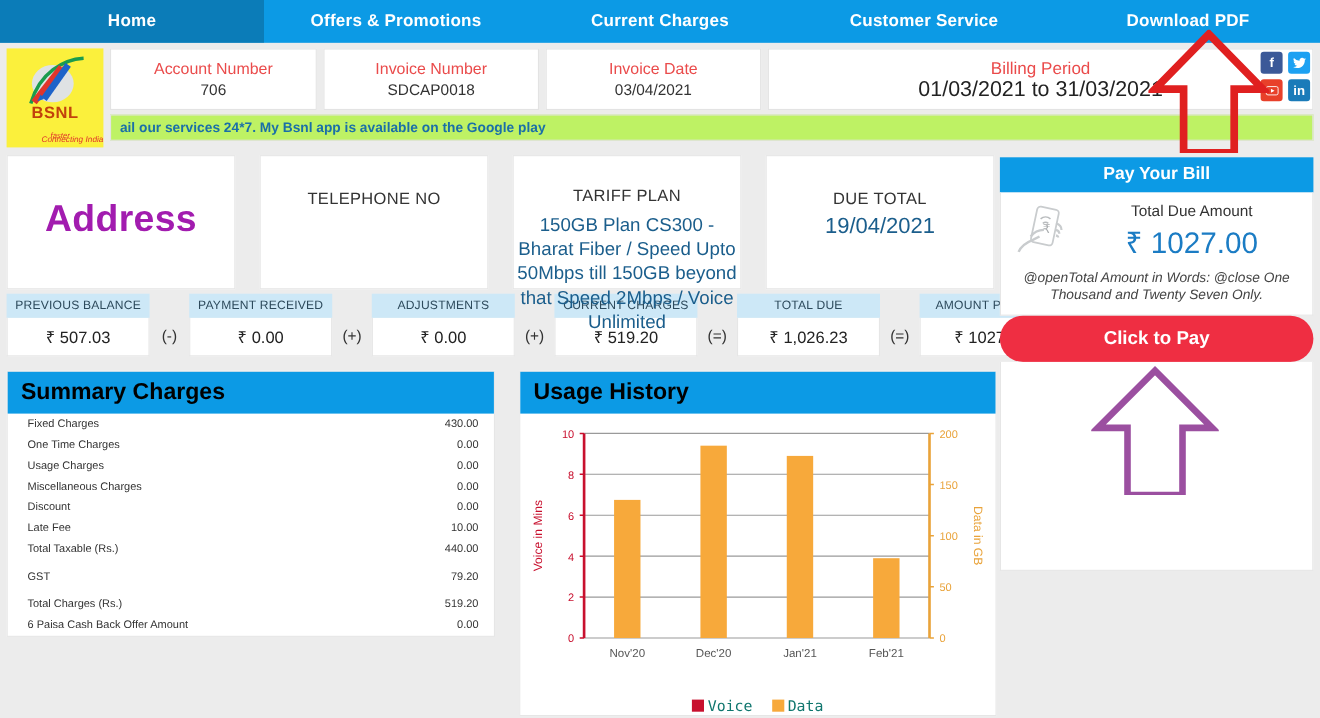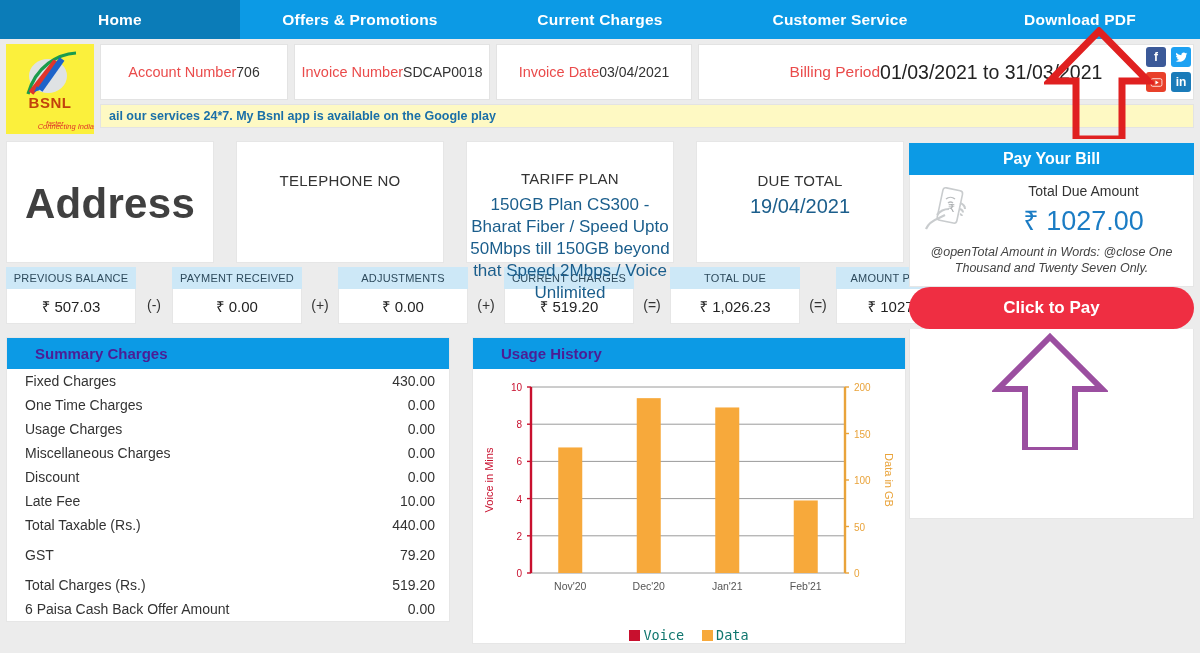--- a/index.html
+++ b/index.html
@@ -44,40 +44,40 @@
   }
   .logo .bsnl-tag2 {
     position: absolute; left: 40px; top: 76px;
     font-size: 7px; color: #e0352b; font-style: italic;
   }
 
   .meta-wrap { flex: 1; display: flex; flex-direction: column; gap: 4px; }
   .meta-row { display: flex; gap: 6px; height: 56px; }
   .meta-cell {
     background: #ffffff; border: 1px solid #e3e3e3;
-    display: flex; align-items: center;
+    display: flex; flex-direction: column; align-items: center;
     justify-content: center; padding: 4px 6px;
   }
   .meta-cell .mlabel {
     color: #ea4b4b; font-size: 14.5px; line-height: 18px; white-space: nowrap;
   }
   .meta-cell .mvalue {
     color: #333333; font-size: 14px; line-height: 18px; white-space: nowrap;
     overflow: hidden; max-width: 100%;
   }
   .meta-cell.acct { width: 188px; }
   .meta-cell.inv  { width: 196px; }
   .meta-cell.date { width: 196px; }
   .meta-cell.bill { flex: 1; }
   .meta-cell.bill .mlabel { font-size: 15.5px; }
   .meta-cell.bill .mvalue { font-size: 19.5px; color: #222; }
   .acct .mvalue { max-width: 44px; text-overflow: clip; }
 
   .marquee {
-    background: #fef9c3; border: 1px solid #e3e3e3; height: 24px;
+    background: #bef264; border: 1px solid #e3e3e3; height: 24px;
     display: flex; align-items: center; padding-left: 8px;
     color: #1a6fa8; font-size: 12.5px; font-weight: bold;
     overflow: hidden; white-space: nowrap;
   }
 
   .socials {
     position: absolute; right: 6px; top: 8px;
     width: 48px; display: flex; flex-wrap: wrap; gap: 5px;
   }
   .sicon {
@@ -101,21 +101,21 @@
     padding-top: 30px; position: relative;
   }
   .icard.address { width: 208px; }
   .icard.tel     { width: 208px; }
   .icard.tariff  { width: 208px; padding-top: 28px; overflow: visible; }
   .icard.due     { width: 208px; }
   .icard .ctitle {
     font-size: 15px; color: #333; letter-spacing: .3px; white-space: nowrap;
   }
   .icard.address .ctitle {
-    font-size: 42px; font-weight: bold; color: #404040; margin-top: 8px;
+    font-size: 34px; font-weight: bold; color: #a21caf; margin-top: 8px;
   }
   .icard .cvalue {
     font-size: 17px; color: #1b5e8c; text-align: center; line-height: 22px;
   }
   .icard.tariff .cvalue {
     position: absolute; top: 52px; left: -2px; right: -2px;
     z-index: 5; font-size: 17px;
   }
   .icard.due .cvalue { font-size: 20px; margin-top: 6px; }
 
@@ -139,27 +139,27 @@
     padding-top: 30px; font-weight: 500;
   }
 
   
   .bottom {
     display: flex; gap: 22px; padding: 0 6px; margin-top: 8px;
     align-items: flex-start;
   }
   .panel { background: #ffffff; border: 1px solid #e6e6e6; }
   .panel-head {
-    background: #0c9ae5; color: #4c1d95; font-size: 15px;
-    font-weight: bold; padding: 7px 28px;
+    background: #0c9ae5; color: #000000; font-size: 21px;
+    font-weight: bold; padding: 7px 12px;
   }
   .summary { width: 444px; }
   .srow {
     display: flex; justify-content: space-between;
-    padding: 4px 14px 4px 18px; font-size: 14px; color: #333;
+    padding: 4px 14px 4px 18px; font-size: 10px; color: #333;
   }
   .srow .sval { color: #333; }
   .srow.gap { margin-top: 6px; }
 
   .usage { width: 434px; }
   .chart-area { position: relative; height: 262px; padding: 8px 6px 0 6px; }
 
   .legend {
     display: flex; align-items: center; justify-content: center;
     gap: 18px; font-size: 13.5px; color: #0f766e;

